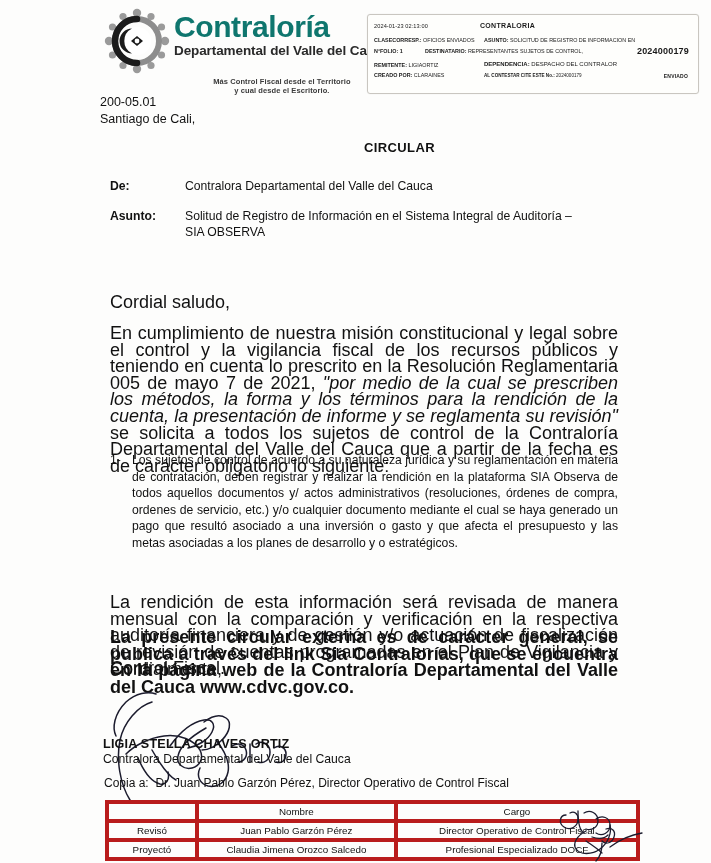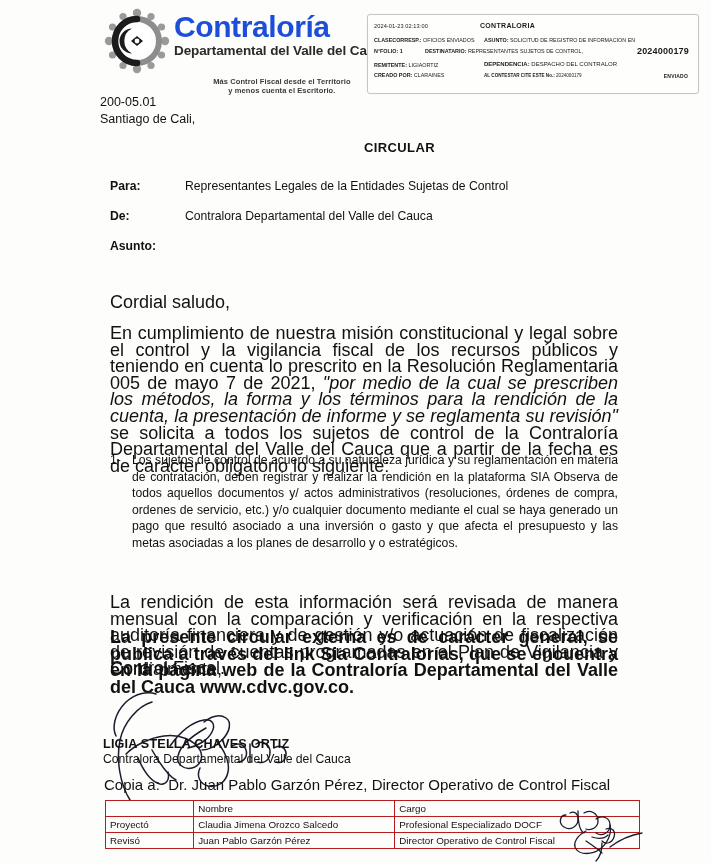--- a/index.html
+++ b/index.html
@@ -39,21 +39,21 @@
   }
   .logo-text {
     margin-left: 4px;
     padding-top: 4px;
   }
   .logo-title {
     font-size: 30px;
     font-weight: bold;
     letter-spacing: -0.4px;
     line-height: 30px;
-    color: #1d4ed8;
+    color: #0f766e;
   }
   .logo-sub {
     font-size: 13.5px;
     font-weight: bold;
     letter-spacing: -0.1px;
     line-height: 15px;
     color: #2a2a2a;
     margin-top: 1px;
   }
   .logo-slogan {
@@ -165,21 +165,21 @@
   .sig-name {
     position: absolute; left: 103px; top: 737px;
     font-size: 12.6px; font-weight: bold; letter-spacing: 0.2px;
   }
   .sig-role {
     position: absolute; left: 103px; top: 752px;
     font-size: 12.2px;
   }
   .copia {
     position: absolute; left: 104px; top: 776px;
-    font-size: 15px;
+    font-size: 12px;
   }
   .copia .cop-label { }
 
   .signature-svg {
     position: absolute;
     left: 108px; top: 688px;
     width: 190px; height: 115px;
     pointer-events: none;
   }
   .signature2-svg {
@@ -191,24 +191,24 @@
 
   
   .ftable {
     position: absolute;
     left: 105px; top: 800px;
     width: 535px;
     border-collapse: collapse;
     font-size: 9.8px;
   }
   .ftable td, .ftable th {
-    border: 1px solid #b91c1c;
+    border: 4px solid #b91c1c;
     padding: 1px 4px;
     height: 13px;
-    text-align: left;
+    text-align: center;
     font-weight: normal;
     background: transparent;
   }
   .ftable .c-label { width: 82px; }
   .ftable .c-name  { width: 203px; }
   .ftable .c-cargo { width: 248px; }
 </style>
 </head>
 <body>
 
@@ -245,21 +245,21 @@
 
           <path d="M33 28 L39 33 L33 38 L27 33 Z" fill="#1b1b1b"></path>
           <circle cx="33" cy="33" r="2.4" fill="#ffffff"></circle>
         </svg>
       </div>
       <div class="logo-text">
         <div class="logo-title">Contraloría</div>
         <div class="logo-sub">Departamental del Valle del Cauca</div>
         <div class="logo-slogan">
           <span>Más Control Fiscal desde el Territorio</span><br>
-          <span>y menos cuenta el Escritorio.</span>
+          <span>y cual desde el Escritorio.</span>
         </div>
       </div>
     </div>
 
     <div class="stamp">
       <div class="stamp-inner">
         <div class="stamp-date">2024-01-23 02:13:00</div>
         <div class="stamp-title">CONTRALORIA</div>
 
         <div class="stamp-row stamp-clase">
@@ -303,30 +303,27 @@
   <div class="doc">
 
     <div class="ref">
       <div>200-05.01</div>
       <div>Santiago de Cali,</div>
     </div>
 
     <div class="circular-title">CIRCULAR</div>
 
     <div class="field-block" style="top:178px;">
-      <div class="field-row">
-        <div class="field-label">Para:</div>
-        <div class="field-value">Representantes Legales de la Entidades Sujetas de Control</div>
-      </div>
       <div class="field-row">
         <div class="field-label">De:</div>
         <div class="field-value">Contralora Departamental del Valle del Cauca</div>
       </div>
       <div class="field-row">
         <div class="field-label">Asunto:</div>
+        <div class="field-value" style="max-width:405px;">Solitud de Registro de Información en el Sistema Integral de Auditoría – SIA OBSERVA</div>
       </div>
     </div>
 
     <div class="para" style="top:294px;">Cordial saludo,</div>
 
     <div class="para" style="top:325px;">
       <span>En cumplimiento de nuestra misión constitucional y legal sobre el control y la vigilancia fiscal de los recursos públicos y teniendo en cuenta lo prescrito en la Resolución Reglamentaria 005 de mayo 7 de 2021, </span><i>"por medio de la cual se prescriben los métodos, la forma y los términos para la rendición de la cuenta, la presentación de informe y se reglamenta su revisión"</i><span> se solicita a todos los sujetos de control de la Contraloría Departamental del Valle del Cauca que a partir de la fecha es de carácter obligatorio lo siguiente:</span>
     </div>
 
     <div class="list-item" style="top:452px;">
@@ -367,28 +364,28 @@
   </div>
 
   <table class="ftable">
     <tbody>
       <tr>
         <td class="c-label"></td>
         <td class="c-name">Nombre</td>
         <td class="c-cargo">Cargo</td>
       </tr>
       <tr>
+        <td>Revisó</td>
+        <td>Juan Pablo Garzón Pérez</td>
+        <td>Director Operativo de Control Fiscal</td>
+      </tr>
+      <tr>
         <td>Proyectó</td>
         <td>Claudia Jimena Orozco Salcedo</td>
         <td>Profesional Especializado DOCF</td>
-      </tr>
-      <tr>
-        <td>Revisó</td>
-        <td>Juan Pablo Garzón Pérez</td>
-        <td>Director Operativo de Control Fiscal</td>
       </tr>
     </tbody>
   </table>
 
   <svg class="signature2-svg" viewBox="0 0 110 58">
     <g fill="none" stroke="#1c1c2e" stroke-width="1.3" stroke-linecap="round" stroke-linejoin="round">
       <path d="M10 10 C4 10 2 18 8 22 C14 26 22 22 22 14 C22 8 18 6 14 8"></path>
       <path d="M22 6 C22 18 24 26 28 28"></path>
       <path d="M28 8 C34 4 42 8 42 16 C42 22 36 26 30 24"></path>
       <path d="M40 14 C46 10 54 12 54 20 C54 28 46 32 40 28"></path>

